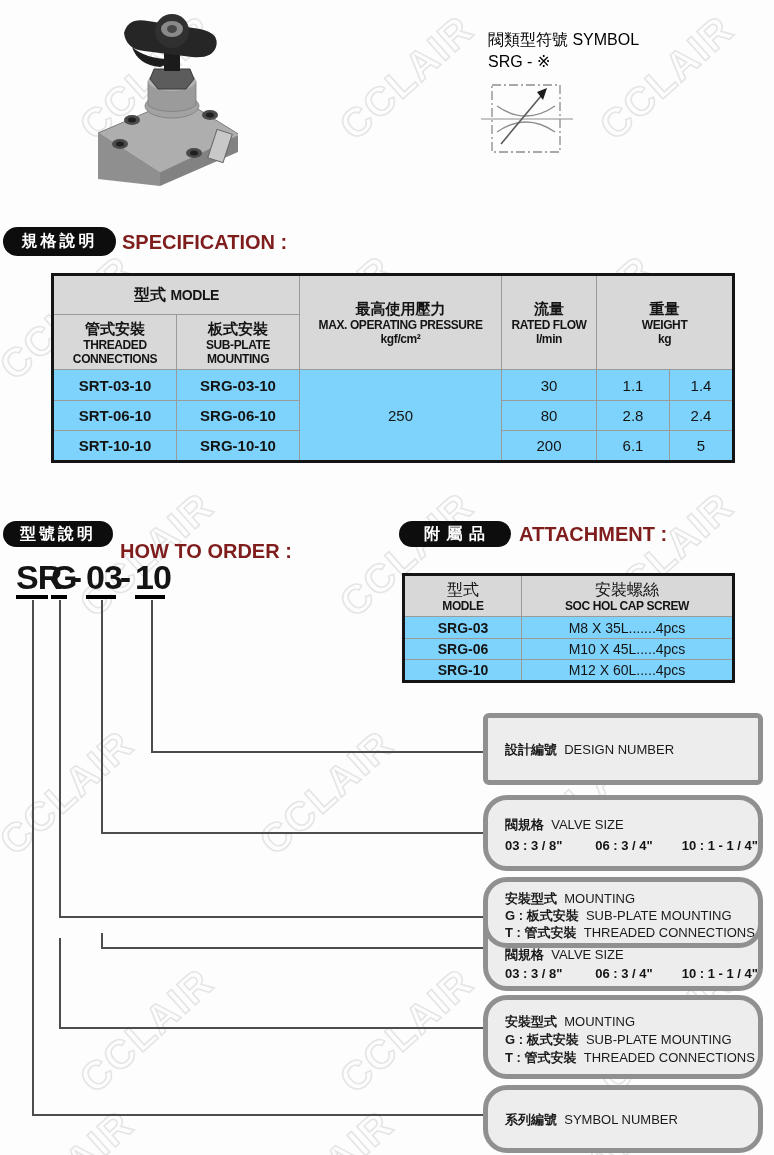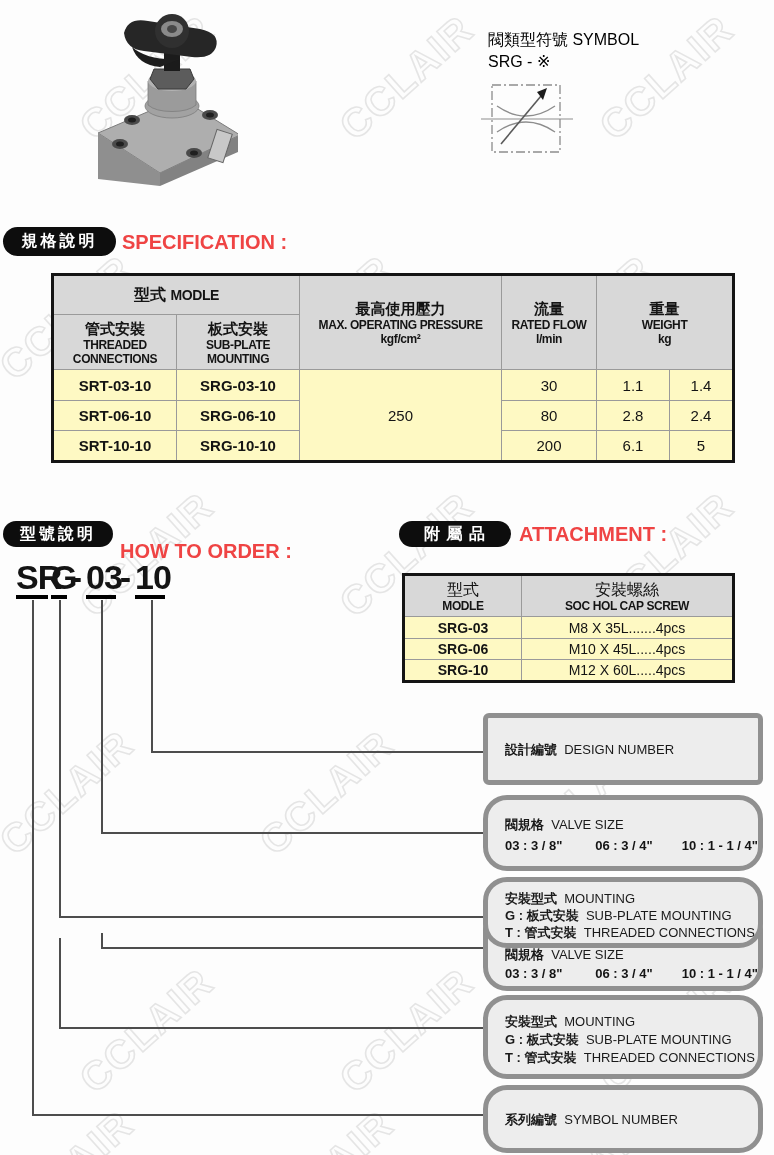--- a/index.html
+++ b/index.html
@@ -14,25 +14,25 @@
     color:transparent;-webkit-text-stroke:1.6px #e5e5e5;
     transform:rotate(-42deg);white-space:nowrap;user-select:none;
   }
   
   .abs{position:absolute;}
   .badge{
     background:#0d0d0d;color:#fff;font-weight:bold;font-size:16px;
     border-radius:15px;display:flex;align-items:center;justify-content:center;
     letter-spacing:3px;z-index:2;
   }
-  .heading{font-weight:bold;font-size:20px;color:#ef4444;z-index:2;white-space:nowrap;}
+  .heading{font-weight:bold;font-size:20px;color:#7f1d1d;z-index:2;white-space:nowrap;}
   
   .sym-text{font-size:16px;color:#000000;z-index:2;white-space:nowrap;}
   
-  table.sheet{border-collapse:collapse;table-layout:fixed;z-index:2;position:absolute;background:#fef9c3;}
+  table.sheet{border-collapse:collapse;table-layout:fixed;z-index:2;position:absolute;background:#7dd3fc;}
   table.sheet td{border:1.5px solid #9a9a9a;text-align:center;vertical-align:middle;padding:0;overflow:hidden;}
   table.spec{left:51px;top:273px;width:681px;border:3px solid #141414;}
   table.attach{left:402px;top:573px;width:330px;border:3px solid #141414;}
   td.hdr{background:#d8d8d8;}
   .zh{font-size:15px;font-weight:bold;display:block;line-height:19px;}
   .en{font-size:12px;font-weight:bold;letter-spacing:-0.4px;display:block;line-height:14px;}
   .modelcell{font-weight:bold;font-size:15px;}
   .numcell{font-size:15px;}
   
   .seg{position:absolute;font-weight:bold;font-size:34px;letter-spacing:-1px;

